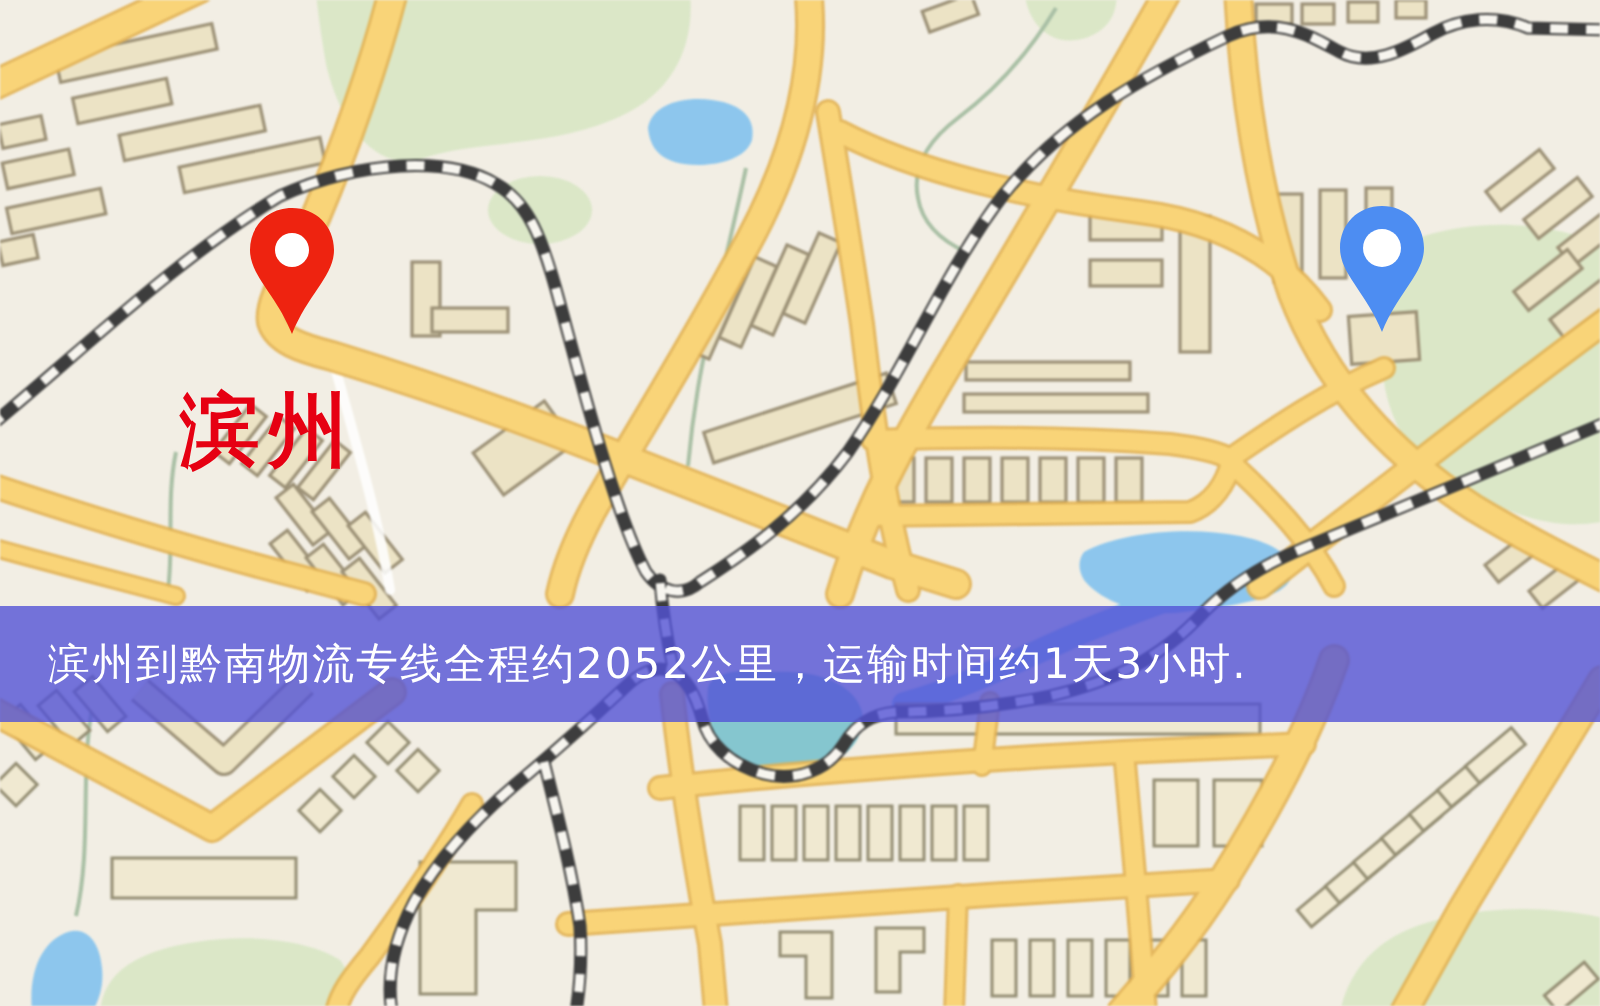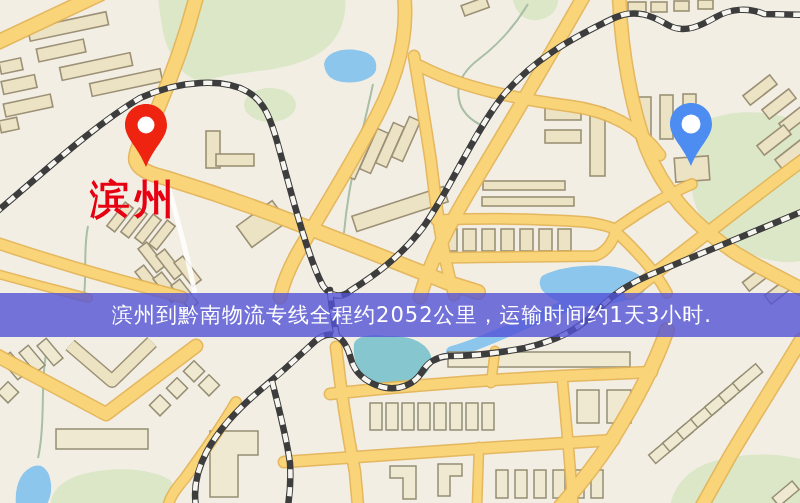--- a/index.html
+++ b/index.html
@@ -15,26 +15,26 @@
   .bldg2{fill:#f0e9d1;stroke:#948e74;stroke-width:1.5;}
   .rc{fill:none;stroke:#e2b254;stroke-linecap:round;stroke-linejoin:round;opacity:.9;}
   .rf{fill:none;stroke:#f8d47a;stroke-linecap:round;stroke-linejoin:round;}
   .wroad{fill:none;stroke:#ffffff;stroke-width:5;stroke-linecap:round;opacity:.85;}
   .rwb{fill:none;stroke:#3d3d3d;stroke-width:6.5;stroke-linecap:round;}
   .rww{fill:none;stroke:#f7f5ef;stroke-width:4.5;stroke-dasharray:9 9;stroke-linecap:butt;}
   
   .pin{position:absolute;width:48px;height:70px;}
   .pin svg{display:block;}
   .pin-label{position:absolute;font-weight:bold;font-size:40px;line-height:1;
-             letter-spacing:4px;text-shadow:0 0 1px rgba(255,255,255,.4);white-space:nowrap;}
+             letter-spacing:4px;text-shadow:0 0 1px rgba(255,255,255,.4);white-space:nowrap;margin-top:17px;}
   .pin-label.origin{left:90px;top:179px;color:#e60012;}
   .pin-label.dest{left:639px;top:181px;color:#2638e6;}
   
-  .banner{position:absolute;left:0;top:293px;width:800px;height:44px;
-          background:rgba(82,82,214,.80);display:flex;align-items:center;justify-content:center;}
+  .banner{position:absolute;left:0;top:303px;width:800px;height:58px;
+          background:rgba(82,82,214,.80);display:flex;align-items:center;}
   .banner span{color:#ffffff;font-size:21px;letter-spacing:1px;padding-left:24px;white-space:nowrap;}
 </style>
 </head>
 <body>
 
 <div class="stage">
 
   <svg class="map" width="800" height="503" viewBox="0 0 800 503">
 
     <defs>

